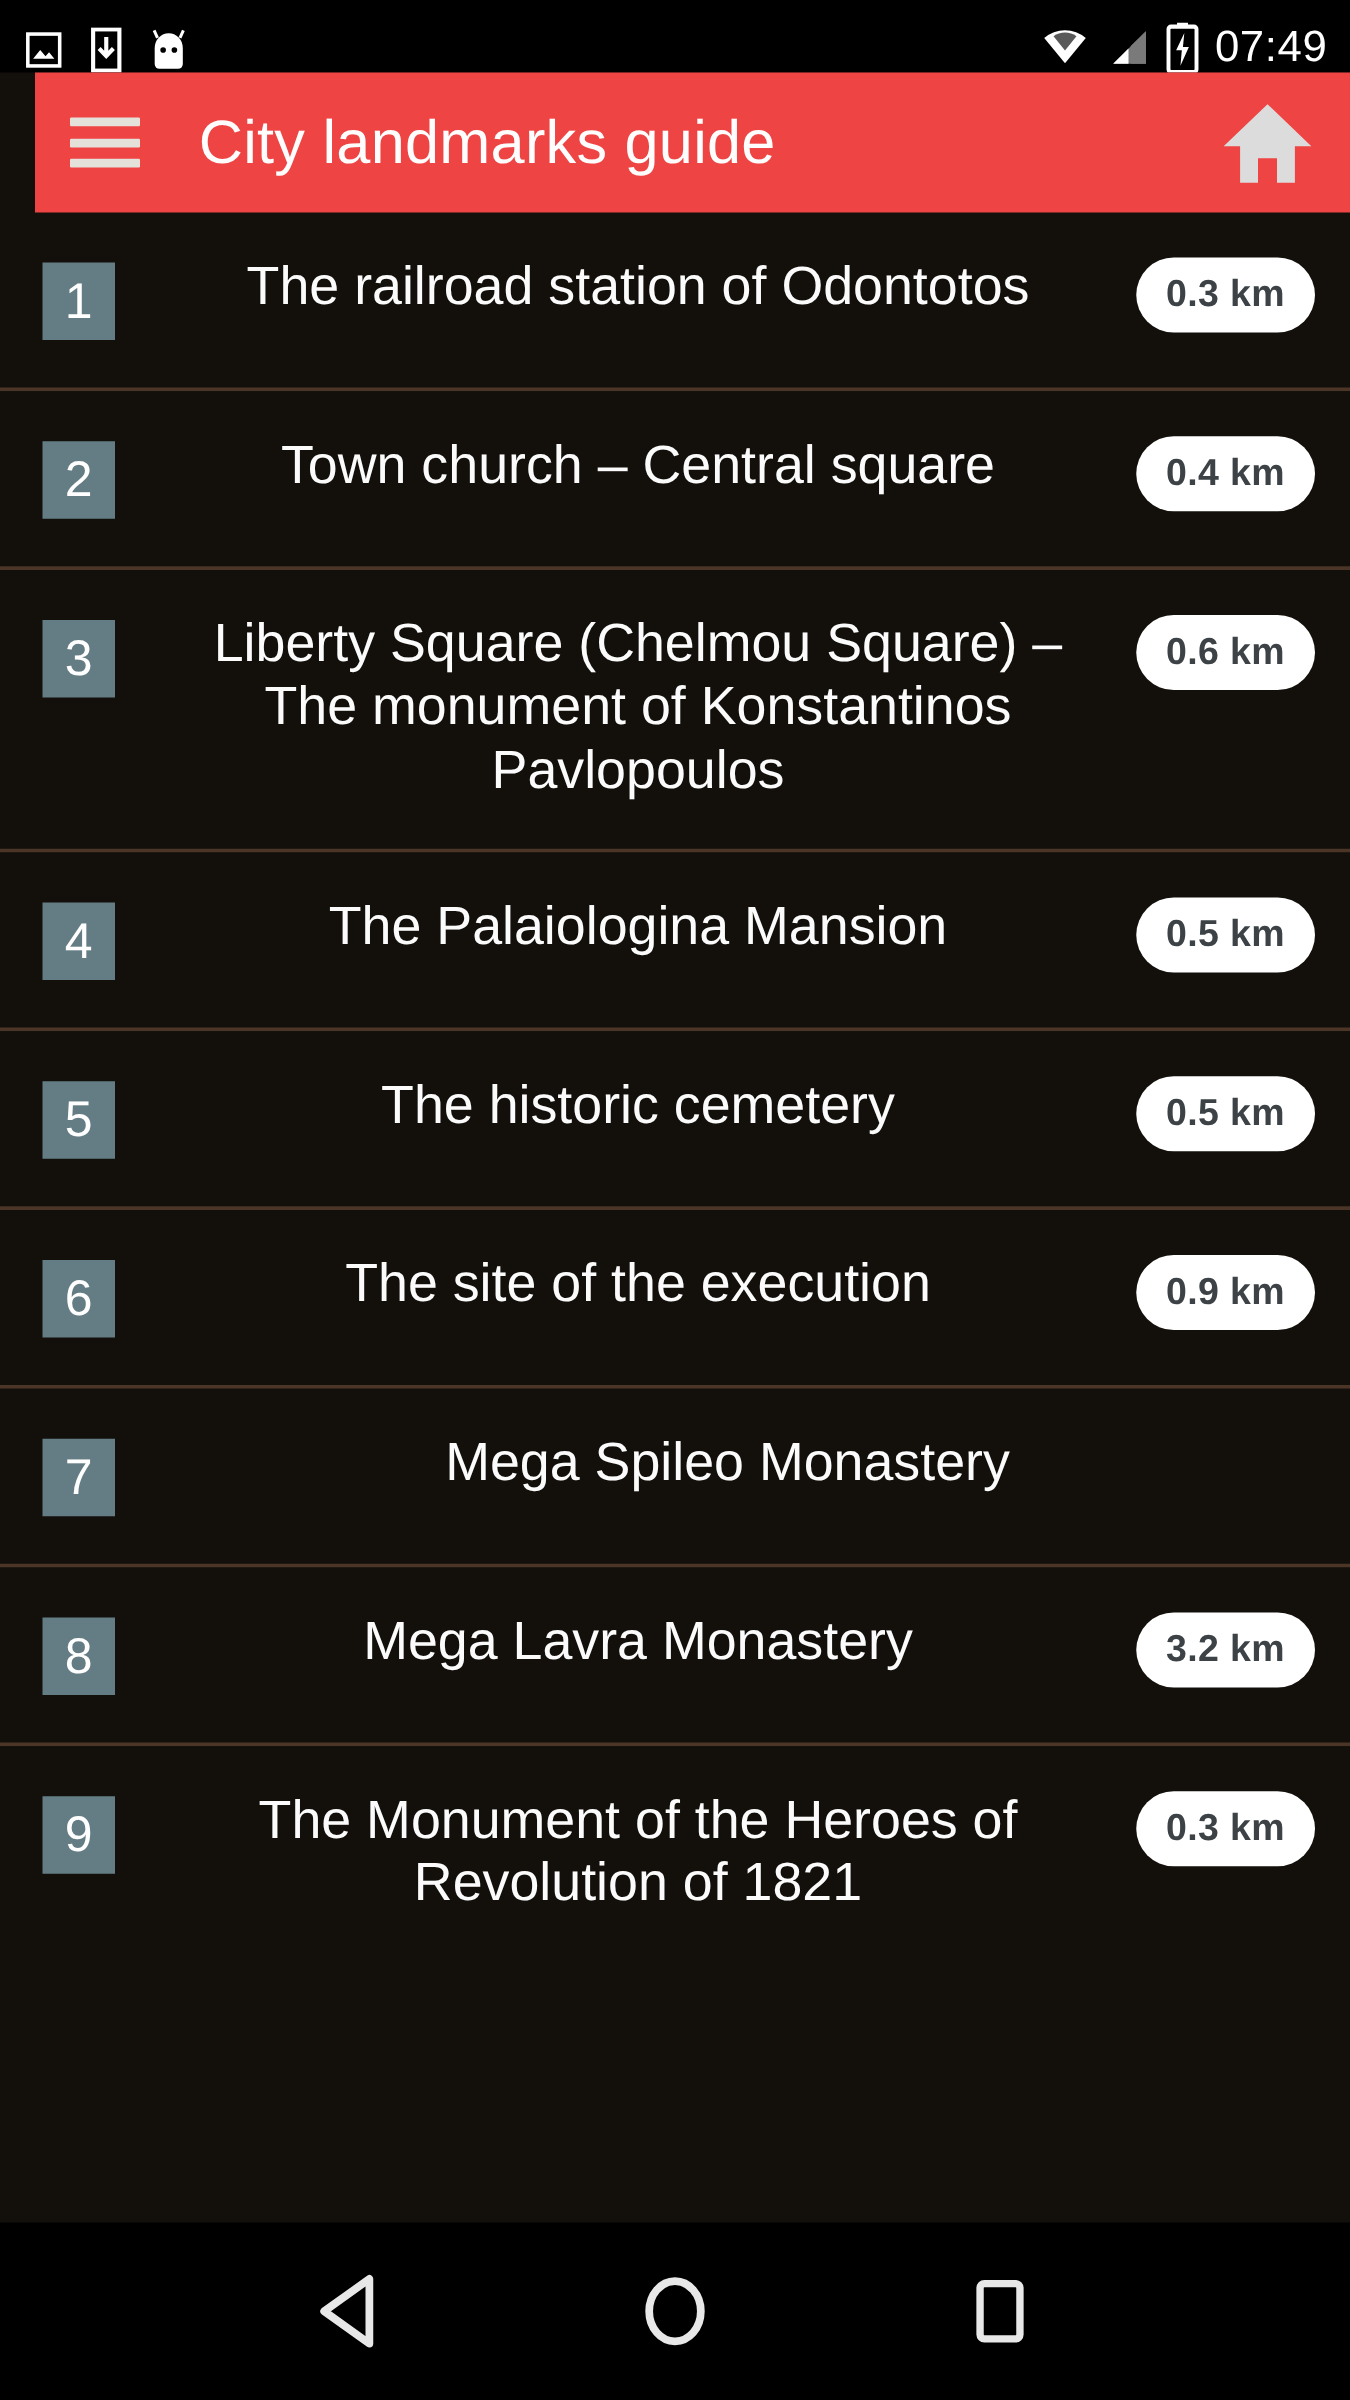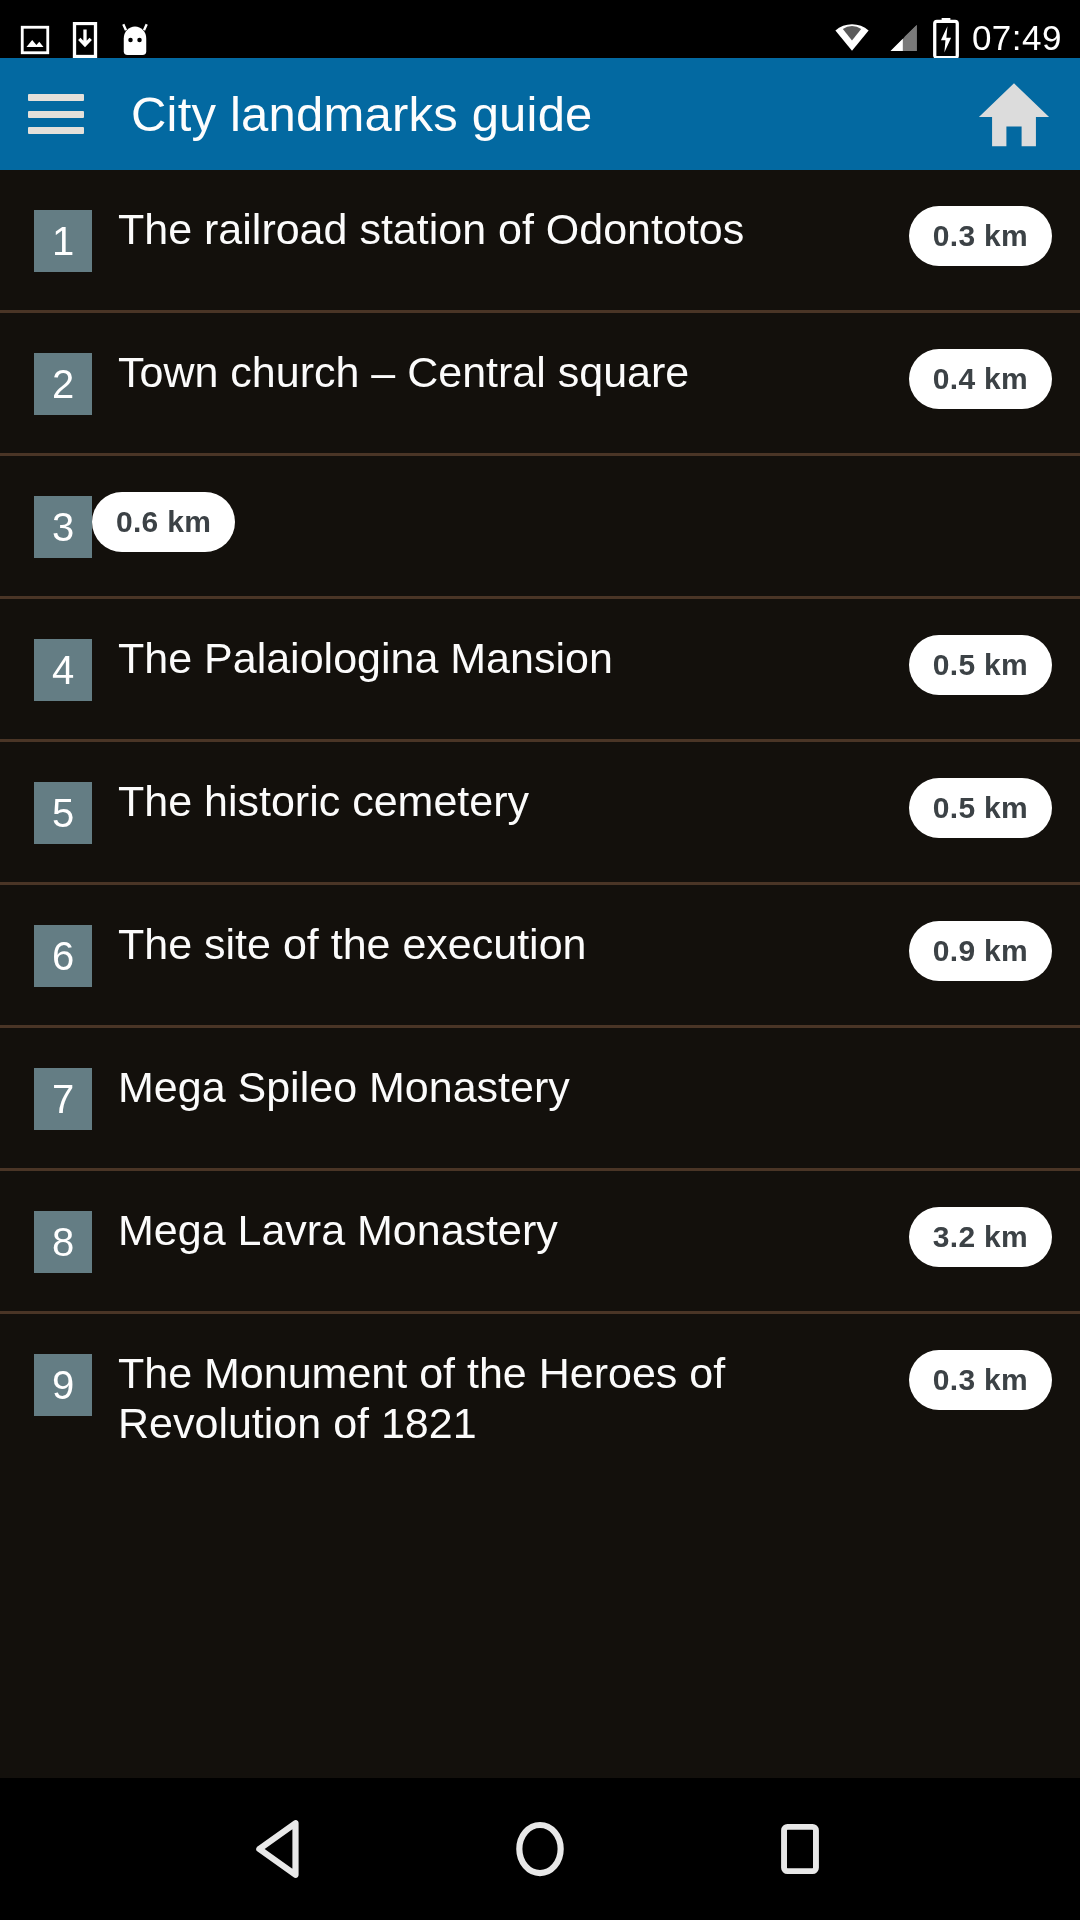--- a/index.html
+++ b/index.html
@@ -18,23 +18,24 @@
     flex:0 0 58px;
   }
   .sb-left { display:flex; align-items:center; gap:18px; }
   .sb-right { margin-left:auto; display:flex; align-items:center; gap:13px; }
   .sb-clock { font-size:35px; font-weight:400; letter-spacing:0.5px; color:#fff; }
 
   .ic { display:block; }
 
   
   .appbar {
-    flex:0 0 112px; height:112px; background:#0369a1;
+    flex:0 0 112px; height:112px; background:#ef4444;
     display:flex; align-items:center; padding:0 28px;
     position:relative;
+    margin-left:28px;
   }
   .hamburger { width:56px; height:40px; display:flex; flex-direction:column; justify-content:space-between; cursor:pointer; }
   .hamburger span { display:block; height:7px; background:#e4e0da; border-radius:1px; }
   .app-title {
     margin-left:47px; color:#fdfdfd; font-size:49px; font-weight:400;
     letter-spacing:0.2px; white-space:nowrap;
   }
   .home-btn { margin-left:auto; width:76px; height:76px; display:flex; align-items:center; justify-content:center; cursor:pointer; }
 
   
@@ -49,22 +50,23 @@
   .row:last-child { border-bottom:none; }
   .num {
     flex:0 0 58px; width:58px; height:62px;
     background:#647d84; color:#fff;
     display:flex; align-items:center; justify-content:center;
     font-size:40px; font-weight:400; line-height:1;
     margin-top:2px;
   }
   .row-title {
     flex:1 1 auto; color:#fbfbfb; font-size:43px; line-height:1.17;
-    padding:0 18px 0 26px; font-weight:400; word-wrap:break-word;
+    padding:0 18px 0 38px; font-weight:400; word-wrap:break-word;
     margin-top:-4px;
+    text-align:center;
   }
   .pill {
     flex:0 0 auto;
     background:#ffffff; color:#3c4246;
     border-radius:34px; padding:13px 24px;
     font-size:30px; font-weight:700; letter-spacing:0.3px;
     white-space:nowrap; margin-top:-2px;
   }
 
   
@@ -139,20 +141,21 @@
     </div>
 
     <div class="row">
       <div class="num">2</div>
       <div class="row-title">Town church – Central square</div>
       <div class="pill">0.4 km</div>
     </div>
 
     <div class="row">
       <div class="num">3</div>
+      <div class="row-title">Liberty Square (Chelmou Square) – The monument of Konstantinos Pavlopoulos</div>
       <div class="pill">0.6 km</div>
     </div>
 
     <div class="row">
       <div class="num">4</div>
       <div class="row-title">The Palaiologina Mansion</div>
       <div class="pill">0.5 km</div>
     </div>
 
     <div class="row">

